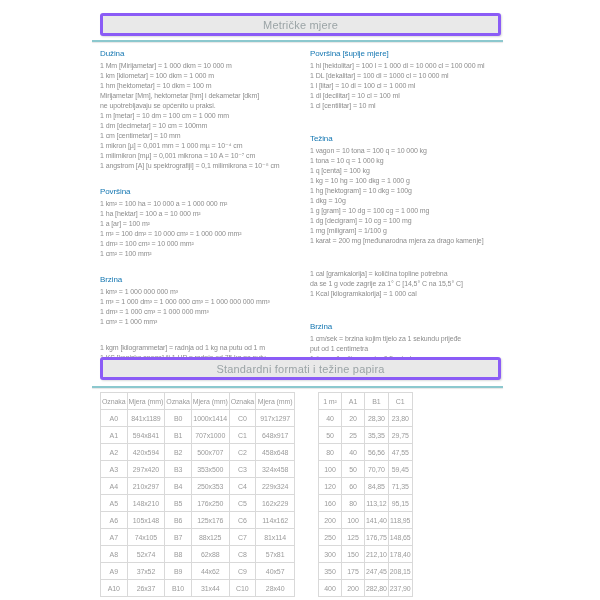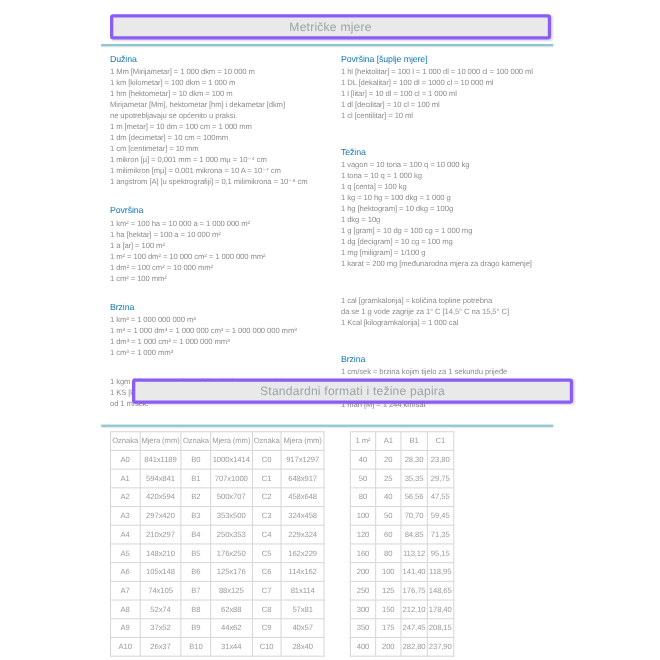--- a/index.html
+++ b/index.html
@@ -8,21 +8,21 @@
     font-family:"Liberation Sans","DejaVu Sans",sans-serif; overflow:hidden;
   }
   .header-bar {
     position:absolute; left:100px; width:401px; height:23px; box-sizing:border-box;
     background:#e9e9e9; border:3px solid #8b5cf6; border-radius:3px;
     box-shadow:1px 1px 2px rgba(0,0,0,0.14);
     display:flex; align-items:center; justify-content:center;
     color:#9ba4a6; font-size:11px; letter-spacing:0.2px;
   }
   #bar-metric { top:13px; }
-  #bar-paper  { top:344px;margin-left:20px; }
+  #bar-paper  { top:357px; }
   .teal-line {
     position:absolute; left:92px; width:411px; height:2px;
     background:#8cc8ce; box-shadow:0 1px 1px rgba(0,0,0,0.10);
   }
   #line-metric { top:40px; }
   #line-paper  { top:386px; }
 
   .col {
     position:absolute; top:49px; font-size:7px; line-height:10px;
     letter-spacing:-0.1px; color:#8d8d8d;

